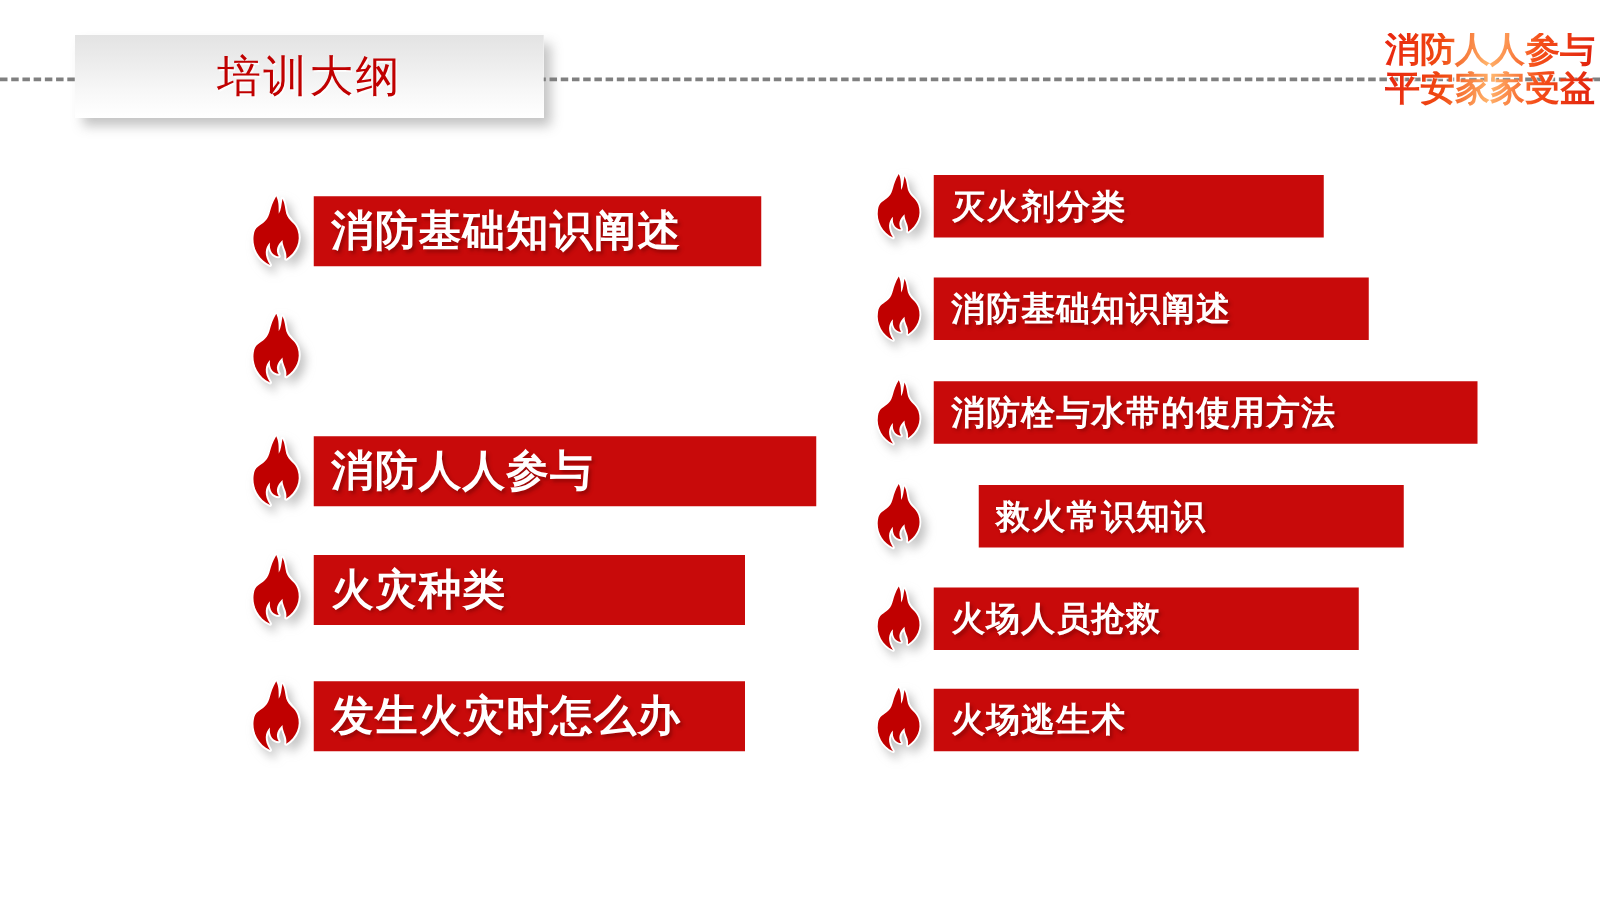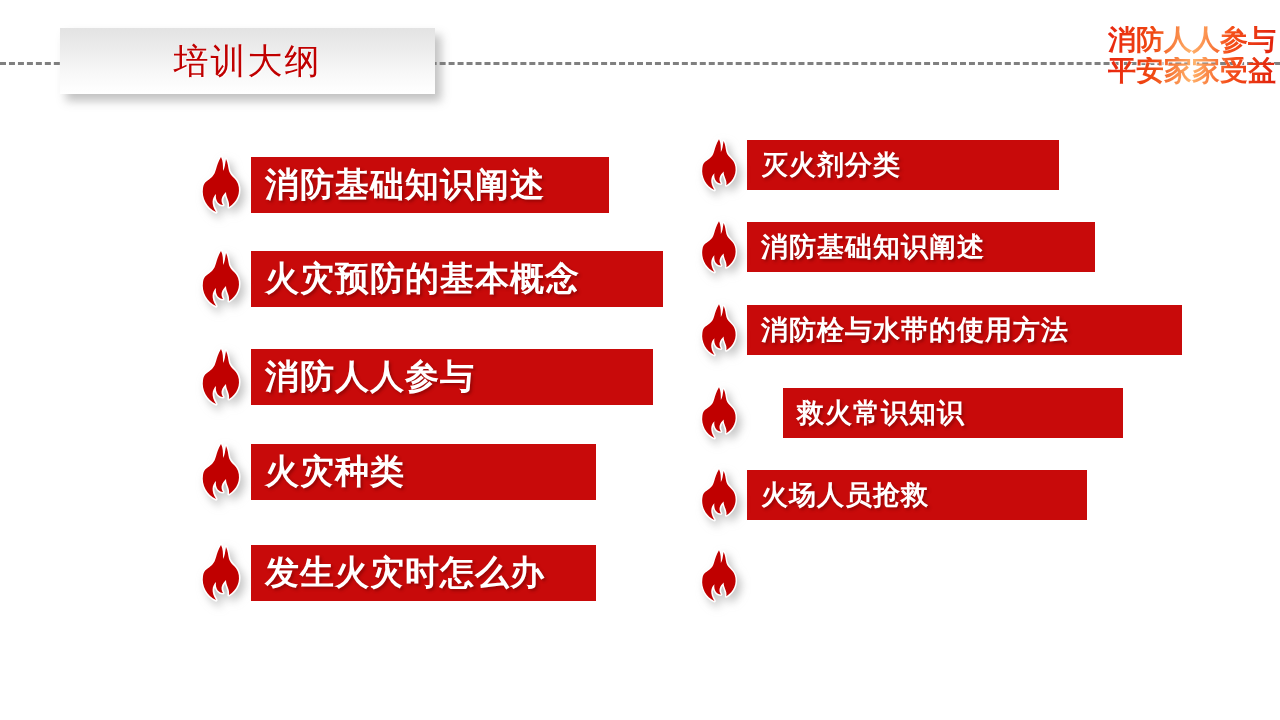--- a/index.html
+++ b/index.html
@@ -167,23 +167,20 @@
       </div>
       <div class="item" style="top: 251px;">
         <span class="flame">
           <svg viewBox="0 0 52 60" xmlns="http://www.w3.org/2000/svg">
             <g stroke="#ffffff" stroke-width="3.2" stroke-linejoin="round" fill="#C00000">
               <path d="M26 2 C20 12 22 17 17 22 C13 26 9 26 8 33 C6.5 43 12 53 21 57 C16 49 17 43 21 39 C20 46 24 50 28 50 C25 45 27 41 31 37 C31 43 35 46 34 52 C42 47 46 38 43 29 C41 23 36 22 34 16 C33 12 33 8 31 4 C30 9 30 13 28 16 C28 10 28 6 26 2 Z"></path>
             </g>
             <path d="M26 2 C20 12 22 17 17 22 C13 26 9 26 8 33 C6.5 43 12 53 21 57 C16 49 17 43 21 39 C20 46 24 50 28 50 C25 45 27 41 31 37 C31 43 35 46 34 52 C42 47 46 38 43 29 C41 23 36 22 34 16 C33 12 33 8 31 4 C30 9 30 13 28 16 C28 10 28 6 26 2 Z" fill="#C00000"></path>
           </svg>
         </span>
-        <div class="bar" style="width: 412px;">
-          <span class="bar-label">火灾预防的基本概念</span>
-        </div>
       </div>
       <div class="item" style="top: 349px;">
         <span class="flame">
           <svg viewBox="0 0 52 60" xmlns="http://www.w3.org/2000/svg">
             <g stroke="#ffffff" stroke-width="3.2" stroke-linejoin="round" fill="#C00000">
               <path d="M26 2 C20 12 22 17 17 22 C13 26 9 26 8 33 C6.5 43 12 53 21 57 C16 49 17 43 21 39 C20 46 24 50 28 50 C25 45 27 41 31 37 C31 43 35 46 34 52 C42 47 46 38 43 29 C41 23 36 22 34 16 C33 12 33 8 31 4 C30 9 30 13 28 16 C28 10 28 6 26 2 Z"></path>
             </g>
             <path d="M26 2 C20 12 22 17 17 22 C13 26 9 26 8 33 C6.5 43 12 53 21 57 C16 49 17 43 21 39 C20 46 24 50 28 50 C25 45 27 41 31 37 C31 43 35 46 34 52 C42 47 46 38 43 29 C41 23 36 22 34 16 C33 12 33 8 31 4 C30 9 30 13 28 16 C28 10 28 6 26 2 Z" fill="#C00000"></path>
           </svg>
         </span>
@@ -286,16 +283,19 @@
       </div>
       <div class="item" style="top: 551px;">
         <span class="flame">
           <svg viewBox="0 0 52 60" xmlns="http://www.w3.org/2000/svg">
             <g stroke="#ffffff" stroke-width="3.2" stroke-linejoin="round" fill="#C00000">
               <path d="M26 2 C20 12 22 17 17 22 C13 26 9 26 8 33 C6.5 43 12 53 21 57 C16 49 17 43 21 39 C20 46 24 50 28 50 C25 45 27 41 31 37 C31 43 35 46 34 52 C42 47 46 38 43 29 C41 23 36 22 34 16 C33 12 33 8 31 4 C30 9 30 13 28 16 C28 10 28 6 26 2 Z"></path>
             </g>
             <path d="M26 2 C20 12 22 17 17 22 C13 26 9 26 8 33 C6.5 43 12 53 21 57 C16 49 17 43 21 39 C20 46 24 50 28 50 C25 45 27 41 31 37 C31 43 35 46 34 52 C42 47 46 38 43 29 C41 23 36 22 34 16 C33 12 33 8 31 4 C30 9 30 13 28 16 C28 10 28 6 26 2 Z" fill="#C00000"></path>
           </svg>
         </span>
+        <div class="bar" style="width: 340px;">
+          <span class="bar-label">火场逃生术</span>
+        </div>
       </div>
     </div>
 
 </div>
 
 </body></html>

